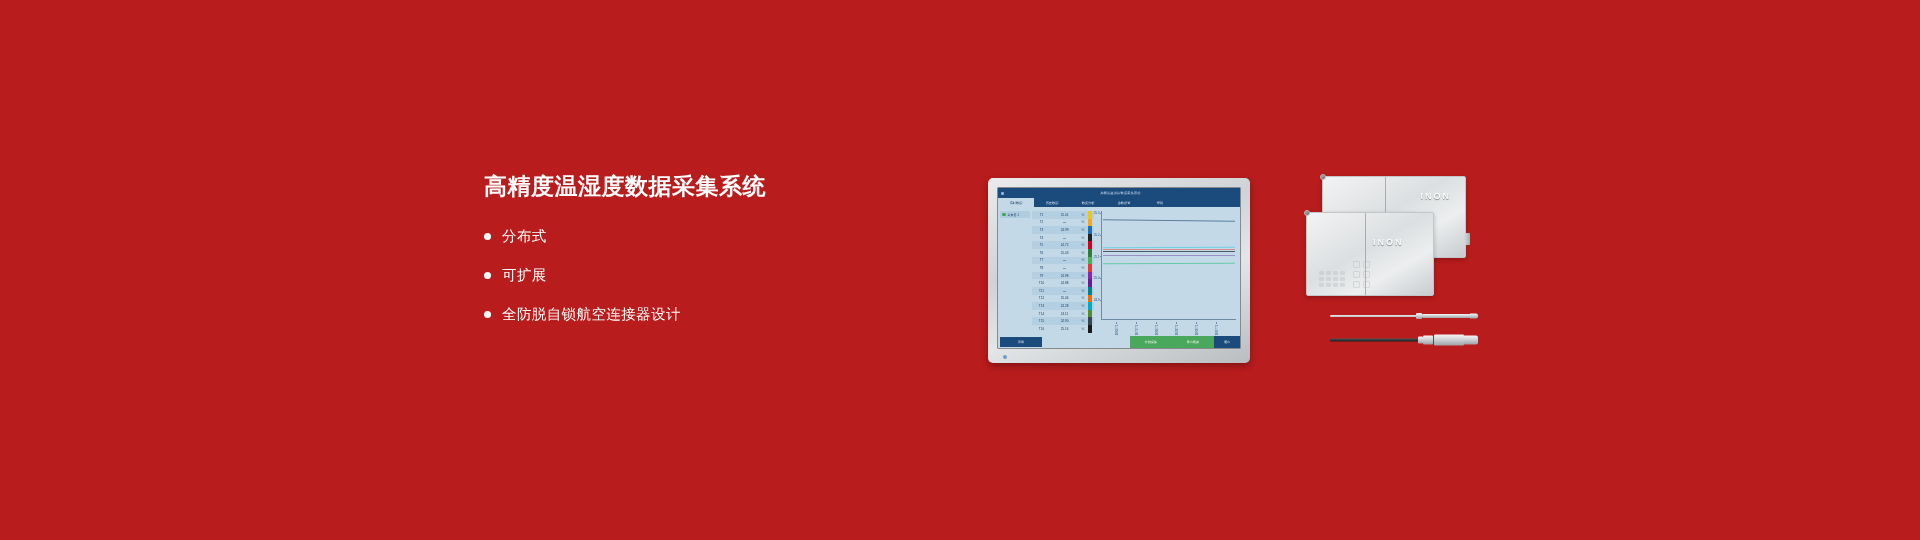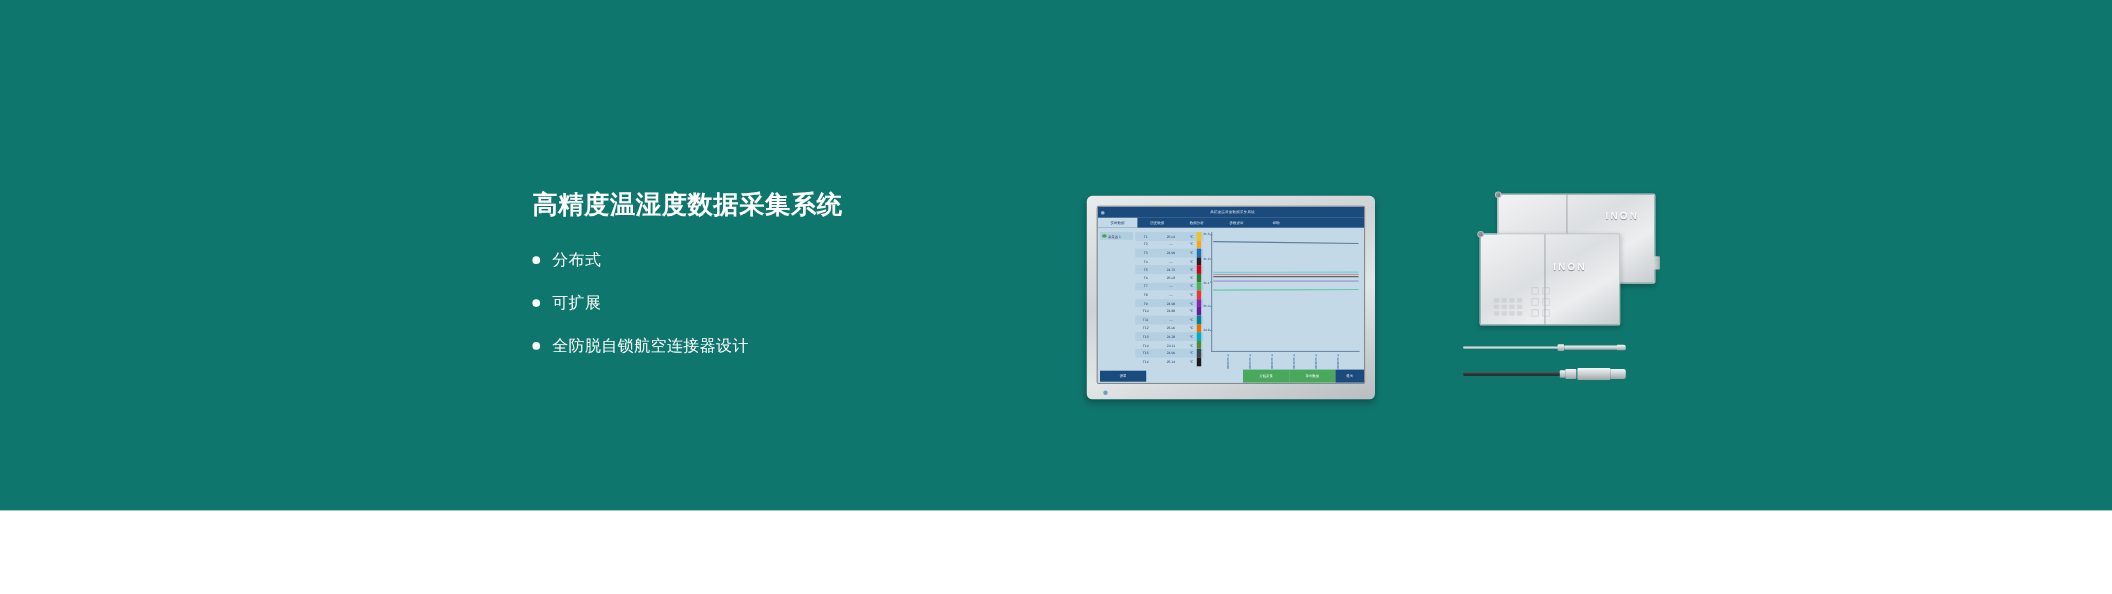--- a/index.html
+++ b/index.html
@@ -4,22 +4,22 @@
 <title>Product Banner</title>
 <style>
   * { margin:0; padding:0; box-sizing:border-box; }
   html, body {
     width:1920px; height:540px;
     overflow:hidden;
     font-family:"Liberation Sans","DejaVu Sans",sans-serif;
   }
   #banner {
     position:relative;
-    width:1920px; height:464px;
-    background:#0f766e;
+    width:1920px; height:540px;
+    background:#b91c1c;
   }
 
   
   .copy {
     position:absolute;
     left:484px; top:172px;
     width:470px;
   }
   .copy-title {
     font-size:23px;
@@ -225,21 +225,21 @@
   .fbtn.left { width:42px; margin:1px 0 1px 2px; }
   .foot-gap { flex:1; }
   .fbtn.g1 { width:42px; }
   .fbtn.g2 { width:42px; }
   .fbtn.navy-right { width:26px; }
 
   
   .modules {
     position:absolute;
     left:1306px; top:176px;
-    width:160px; height:120px;margin-left:39px;
+    width:160px; height:120px;
   }
   .mod {
     position:absolute;
     background:linear-gradient(150deg,#f2f3f4 0%,#dcdfe1 45%,#eceeef 70%,#c8cccf 100%);
     border:1px solid #c2c6c9;
     box-shadow:0 2px 5px rgba(0,0,0,.22);
   }
   .mod-back {
     left:16px; top:0px;
     width:144px; height:82px;

